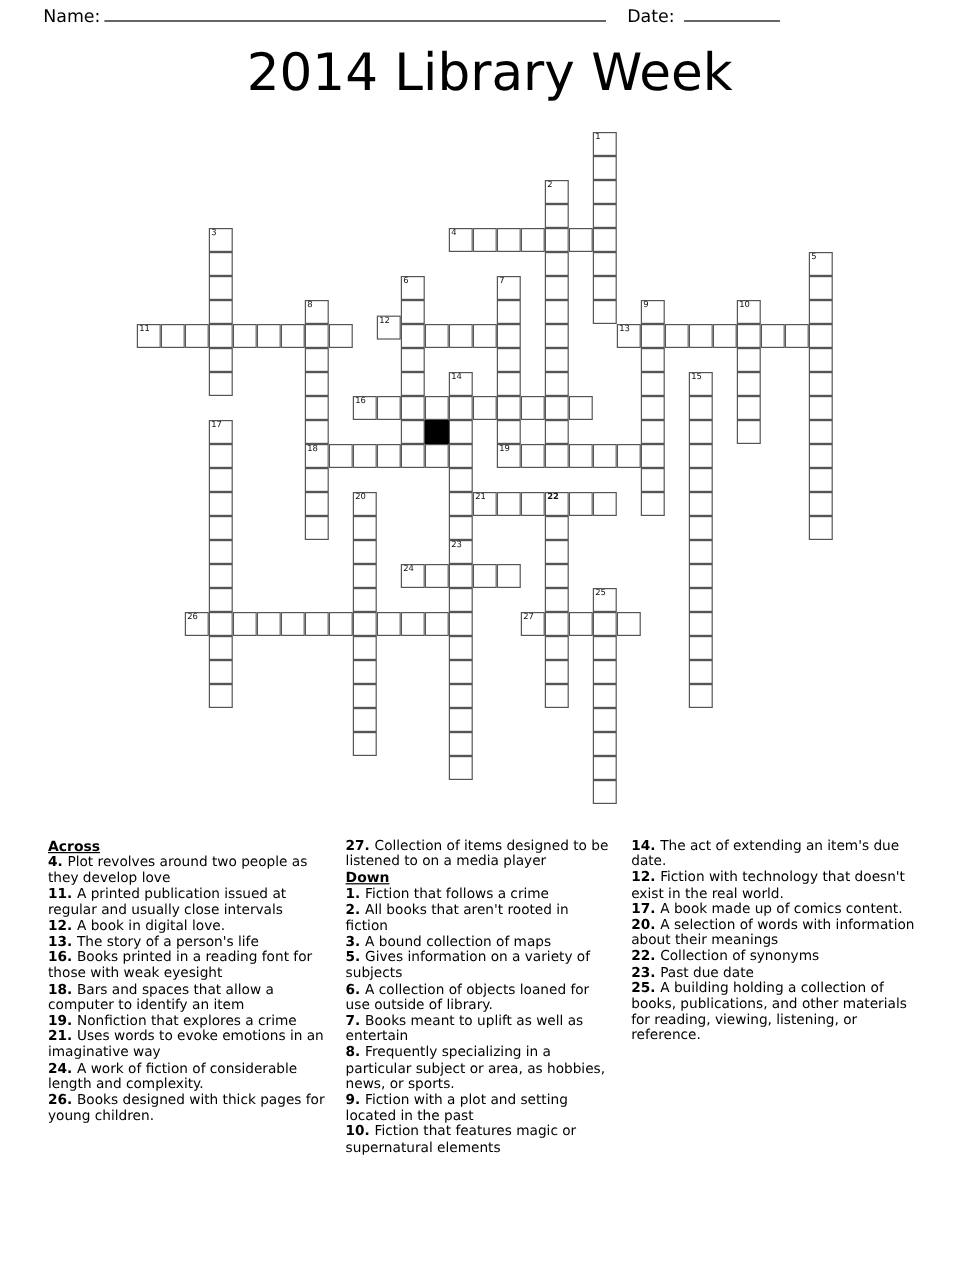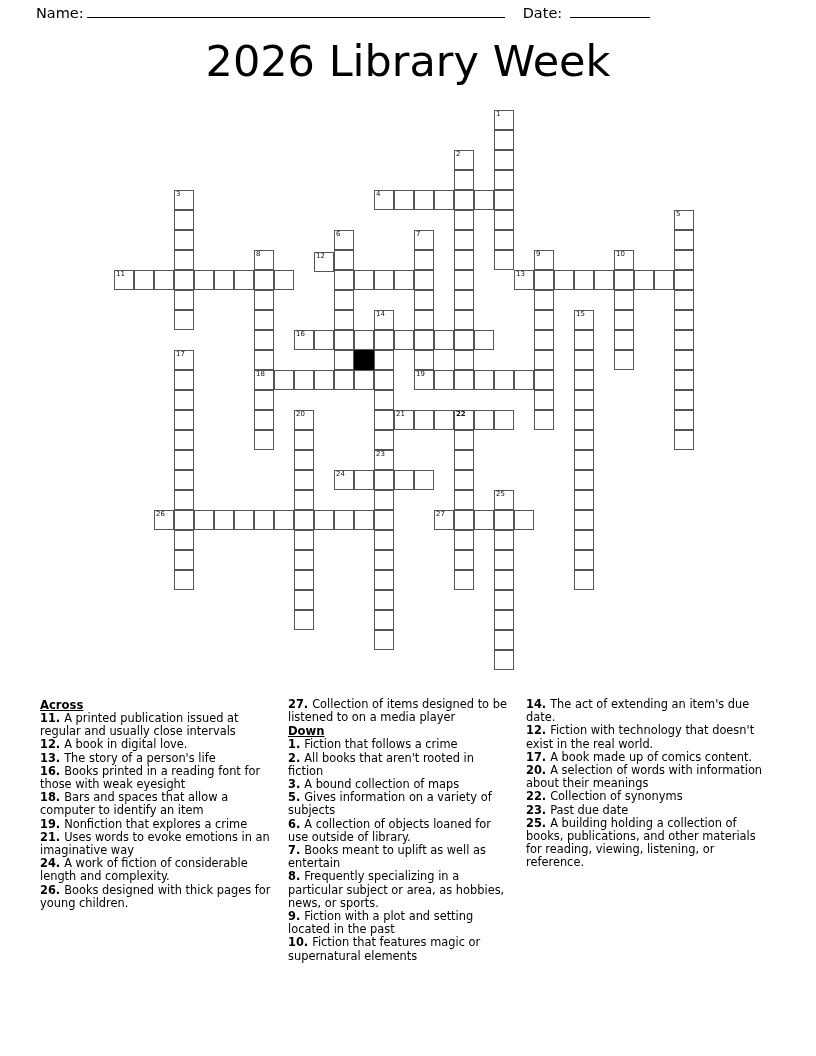--- a/index.html
+++ b/index.html
@@ -123,21 +123,21 @@
 
 <div id="header-line">
   <span class="hdr-label">Name:</span>
   <span class="hdr-rule" id="name-rule"></span>
   <span id="date-group">
     <span class="hdr-label">Date:</span>
     <span class="hdr-rule" id="date-rule"></span>
   </span>
 </div>
 
-<div id="puzzle-title">2026 Library Week</div>
+<div id="puzzle-title">2014 Library Week</div>
 
 <div id="grid-wrap">
     <div class="cell" style="left: 494px; top: 110px;">
       <span class="num">1</span>
     </div>
     <div class="cell" style="left: 494px; top: 130px;"></div>
     <div class="cell" style="left: 494px; top: 150px;"></div>
     <div class="cell" style="left: 494px; top: 170px;"></div>
     <div class="cell" style="left: 494px; top: 190px;"></div>
     <div class="cell" style="left: 494px; top: 210px;"></div>
@@ -243,21 +243,21 @@
     <div class="cell" style="left: 614px; top: 350px;"></div>
     <div class="cell" style="left: 114px; top: 270px;">
       <span class="num">11</span>
     </div>
     <div class="cell" style="left: 134px; top: 270px;"></div>
     <div class="cell" style="left: 154px; top: 270px;"></div>
     <div class="cell" style="left: 194px; top: 270px;"></div>
     <div class="cell" style="left: 214px; top: 270px;"></div>
     <div class="cell" style="left: 234px; top: 270px;"></div>
     <div class="cell" style="left: 274px; top: 270px;"></div>
-    <div class="cell" style="left: 314px; top: 252px;">
+    <div class="cell" style="left: 314px; top: 263px;">
       <span class="num">12</span>
     </div>
     <div class="cell" style="left: 354px; top: 270px;"></div>
     <div class="cell" style="left: 374px; top: 270px;"></div>
     <div class="cell" style="left: 394px; top: 270px;"></div>
     <div class="cell" style="left: 514px; top: 270px;">
       <span class="num">13</span>
     </div>
     <div class="cell" style="left: 554px; top: 270px;"></div>
     <div class="cell" style="left: 574px; top: 270px;"></div>
@@ -395,20 +395,21 @@
       <span class="num">27</span>
     </div>
     <div class="cell" style="left: 474px; top: 510px;"></div>
     <div class="cell" style="left: 514px; top: 510px;"></div>
     <div class="cell blocked" style="left: 354px; top: 350px;"></div>
   </div>
 
 <div id="clues">
   <div class="clue-col col1" id="clue-col-1">
       <div class="section-head">Across</div>
+      <div class="clue"><span class="cnum">4. </span><span class="ctext">Plot revolves around two people as they develop love</span></div>
       <div class="clue"><span class="cnum">11. </span><span class="ctext">A printed publication issued at regular and usually close intervals</span></div>
       <div class="clue"><span class="cnum">12. </span><span class="ctext">A book in digital love.</span></div>
       <div class="clue"><span class="cnum">13. </span><span class="ctext">The story of a person's life</span></div>
       <div class="clue"><span class="cnum">16. </span><span class="ctext">Books printed in a reading font for those with weak eyesight</span></div>
       <div class="clue"><span class="cnum">18. </span><span class="ctext">Bars and spaces that allow a computer to identify an item</span></div>
       <div class="clue"><span class="cnum">19. </span><span class="ctext">Nonfiction that explores a crime</span></div>
       <div class="clue"><span class="cnum">21. </span><span class="ctext">Uses words to evoke emotions in an imaginative way</span></div>
       <div class="clue"><span class="cnum">24. </span><span class="ctext">A work of fiction of considerable length and complexity.</span></div>
       <div class="clue"><span class="cnum">26. </span><span class="ctext">Books designed with thick pages for young children.</span></div>
     </div>

